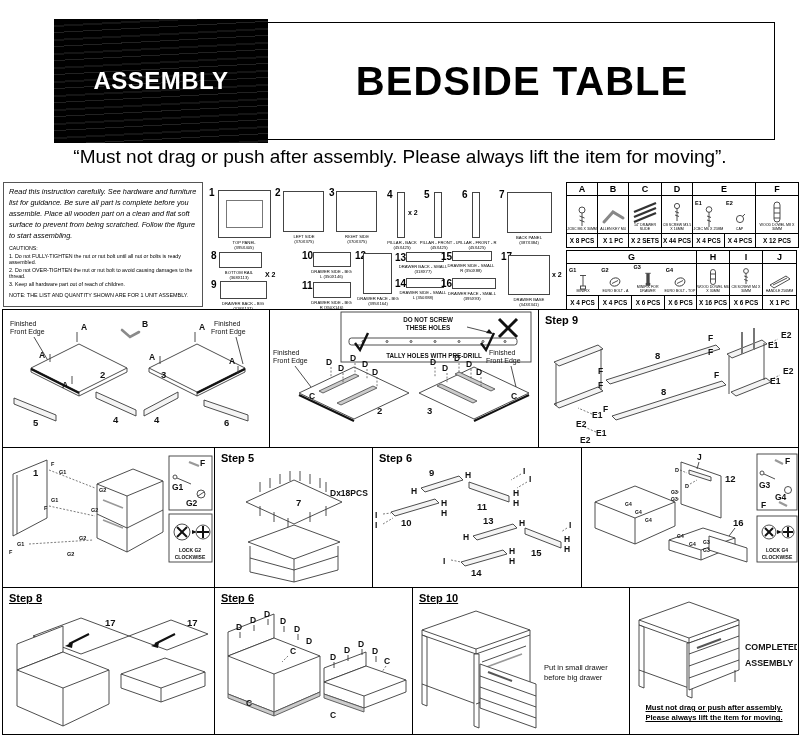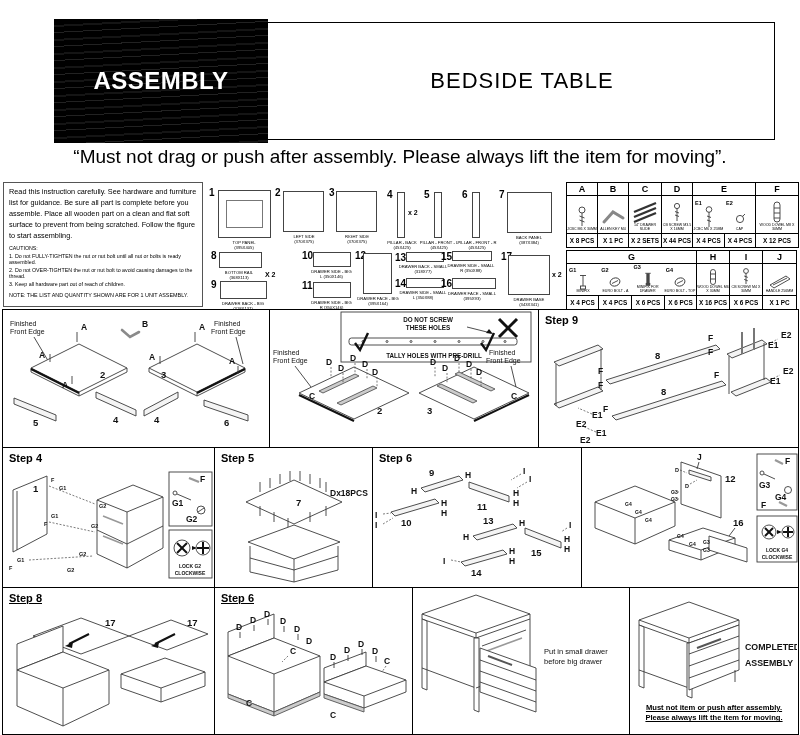--- a/index.html
+++ b/index.html
@@ -2,25 +2,25 @@
 <html><head>
 <meta charset="utf-8">
 <style>
   html,body{margin:0;padding:0;background:#fff;}
   body{width:800px;height:735px;position:relative;font-family:"Liberation Sans",sans-serif;color:#000;overflow:hidden;}
   
   .hdr{position:absolute;left:55px;top:22px;width:718px;height:116px;border:1px solid #000;display:flex;}
   .badge{position:absolute;left:-2px;top:-4px;width:214px;height:124px;background:
     repeating-linear-gradient(177deg,#000 0 6px,#151515 6px 8px,#000 8px 13px,#222 13px 14px);
     color:#fff;display:flex;flex-direction:column;justify-content:center;align-items:center;font-weight:bold;font-size:24px;letter-spacing:.5px;line-height:1.25;}
-  .title-zone{margin-left:214px;flex:1;display:flex;align-items:center;justify-content:center;font-weight:normal;font-size:22px;letter-spacing:1px;}
+  .title-zone{margin-left:214px;flex:1;display:flex;align-items:center;justify-content:center;font-weight:bold;font-size:40px;letter-spacing:1px;}
   .warnline{position:absolute;left:0;top:146px;width:800px;text-align:center;font-size:19px;}
   
   .intro{position:absolute;left:3px;top:182px;width:200px;height:125px;border:1px solid #555;padding:4px 5px;box-sizing:border-box;}
-  .intro .body{font-size:7.3px;line-height:1.5;}
+  .intro .body{font-size:7.3px;line-height:1.5;font-style:italic;}
   .intro .cap{font-size:5.3px;margin-top:3px;}
   .intro .c{font-size:5.3px;margin-top:2px;}
   .intro .note{font-size:5.4px;margin-top:5px;}
   
   .parts{position:absolute;left:205px;top:181px;width:360px;height:128px;}
   .pnum{position:absolute;font-weight:bold;font-size:10px;}
   .sq{position:absolute;border:1px solid #444;background:#fff;box-sizing:border-box;}
   .inner1{position:absolute;left:7px;right:7px;top:9px;bottom:9px;border:1px solid #777;}
   .plabel{position:absolute;font-size:4.2px;line-height:1.25;text-align:center;}
   .pqty{position:absolute;font-weight:bold;font-size:7px;}
@@ -454,21 +454,20 @@
       <line x1="56" y1="104" x2="42" y2="98" class="dash"></line>
       <text class="lbl" x="56" y="108">E1</text>
       <text class="lbl" x="40" y="115">E2</text>
     </svg>
   </div>
 </div>
 
 <div class="srow r2">
 
   <div class="cell">
-    <div class="stitle">Step 4</div>
     <svg width="211" height="120" viewBox="0 0 211 120" style="margin:2px 0 0 0">
       <polygon points="10,24 44,10 44,68 10,86" class="pnl"></polygon>
       <line x1="14" y1="25" x2="14" y2="84" class="ln"></line>
       <text class="num" x="30" y="26">1</text>
       <text class="t55" x="48" y="16">F</text>
       <text class="t55" x="56" y="24">G1</text>
       <text class="t55" x="48" y="52">G1</text>
       <text class="t55" x="41" y="60">F</text>
       <text class="t55" x="14" y="96">G1</text>
       <text class="t55" x="6" y="104">F</text>
@@ -707,20 +706,21 @@
       <text class="lbl" x="128" y="47">D</text>
         <line x1="132" y1="49" x2="132" y2="55" class="ln"></line>
       <text class="lbl" x="142" y="41">D</text>
         <line x1="146" y1="43" x2="146" y2="49" class="ln"></line>
       <text class="lbl" x="156" y="48">D</text>
         <line x1="160" y1="50" x2="160" y2="56" class="ln"></line>
     </svg>
   </div>
 
   <div class="cell">
+    <div class="stitle">Step 10</div>
     <svg width="213" height="127" viewBox="0 0 213 127" style="margin:2px 0 0 1px">
       <polygon points="8,24 62,5 116,24 62,43" class="pnl"></polygon>
       <polyline points="8,24 8,29 62,48 116,29 116,24" class="ln"></polyline>
         <line x1="62" y1="43" x2="62" y2="48" class="ln"></line>
       <polygon points="8,29 13,31 13,100 8,98" class="pnl"></polygon>
       <line x1="8" y1="78" x2="62" y2="98" class="ln"></line>
       <polygon points="60,48 65,48 65,122 60,120" class="pnl"></polygon>
       <line x1="116" y1="29" x2="116" y2="78" class="ln"></line>
       <line x1="62" y1="98" x2="116" y2="78" class="ln"></line>
       <line x1="112" y1="78" x2="112" y2="90" class="ln"></line>
@@ -747,17 +747,17 @@
       <polygon points="58,49 108,31 108,76 58,96" class="pnl"></polygon>
       <line x1="58" y1="60" x2="108" y2="42" class="ln"></line>
       <line x1="58" y1="72" x2="108" y2="54" class="ln"></line>
       <line x1="58" y1="84" x2="108" y2="66" class="ln"></line>
       <line x1="66" y1="54" x2="90" y2="45" stroke="#555" stroke-width="2"></line>
       <line x1="104" y1="76" x2="104" y2="88" class="ln"></line>
       <text class="comp-txt" x="114" y="56">COMPLETED</text>
       <text class="comp-txt" x="114" y="72">ASSEMBLY</text>
     </svg>
     <div class="cwarn">
-      <span>Must not item or push after assembly.</span><br>
+      <span>Must not drag or push after assembly.</span><br>
       <span>Please always lift the item for moving.</span>
     </div>
   </div>
 </div>
 
 </body></html>

